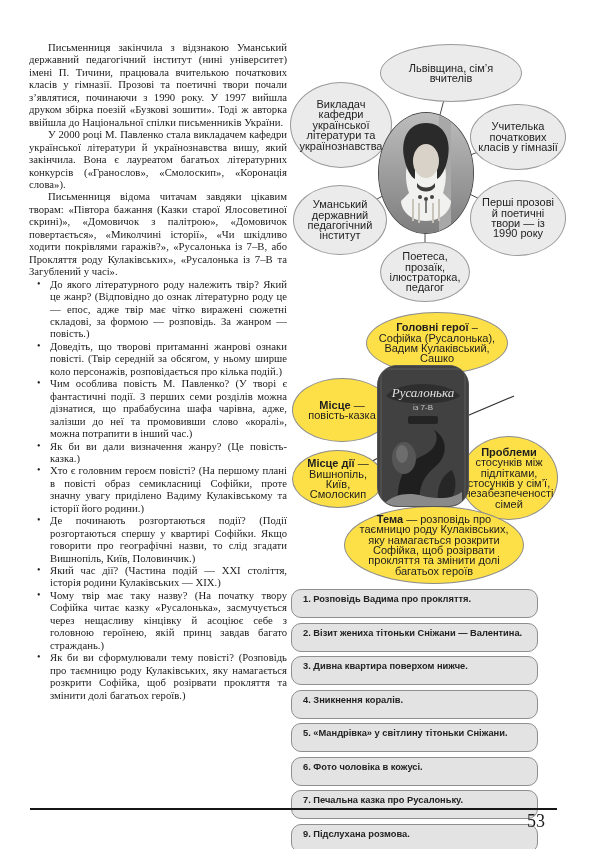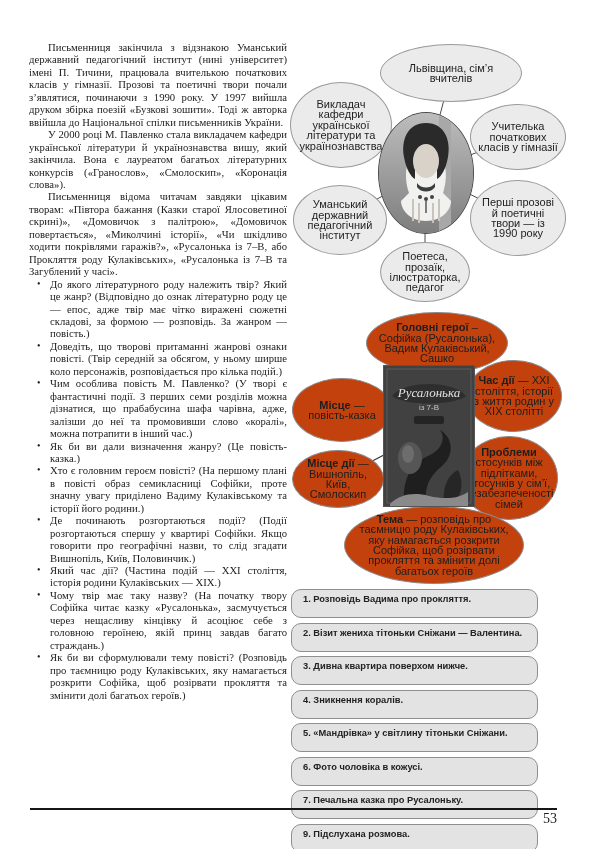--- a/index.html
+++ b/index.html
@@ -21,37 +21,37 @@
   
   .diagram{position:absolute;font-family:"Liberation Sans", sans-serif;}
   .d1{left:288px;top:40px;width:282px;height:266px;}
   .d2{left:288px;top:310px;width:282px;height:300px;}
   svg.connect{position:absolute;left:0;top:0;}
   .oval{
     position:absolute;border-radius:50%;display:flex;align-items:center;justify-content:center;
     text-align:center;font-size:11px;line-height:10.4px;color:#1e1e1e;padding:4px 7px;box-sizing:border-box;
   }
   .oval-bio{background:#ebebeb;border:1px solid #9a9a9a;}
-  .oval-book{background:#c2410c;border:1.2px solid #8b8b8b;align-items:center;}
+  .oval-book{background:#fde047;border:1.2px solid #8b8b8b;align-items:center;}
   .oval b{font-weight:bold;}
   .photo{position:absolute;border-radius:50%;overflow:hidden;border:1.5px solid #4a4a4a;background:#9c9c9c;}
   .cover{position:absolute;border:1px solid #555;background:#3f3f3f;overflow:hidden;}
   
   .plotlist{
     position:absolute;left:291px;top:589px;width:247px;
     display:flex;flex-direction:column;gap:4.5px;font-family:"Liberation Sans", sans-serif;
   }
   .pill{
     height:29px;border-radius:10px;background:#e3e3e3;border:1px solid #8f8f8f;
     font-size:9.3px;font-weight:bold;color:#222;line-height:18px;padding:0 8px 0 11px;
     box-sizing:border-box;white-space:nowrap;overflow:hidden;
   }
   
   .rule{position:absolute;left:30px;top:808px;width:527px;height:2px;background:#161616;}
-  .pageno{position:absolute;left:490px;top:811px;width:67px;text-align:right;font-size:14px;}
+  .pageno{position:absolute;left:478px;top:811px;width:67px;text-align:right;font-size:18px;}
 </style>
 </head>
 <body>
 
 <div class="textcol">
   <p>Письменниця закінчила з відзнакою Уманський державний педагогічний інститут (нині університет) імені П. Тичини, працювала вчителькою початкових класів у гімназії. Прозові та поетичні твори почали з’являтися, починаючи з 1990 року. У 1997 вийшла друком збірка поезій «Бузкові зошити». Тоді ж авторка ввійшла до Національної спілки письменників України.</p>
   <p>У 2000 році М. Павленко стала викладачем кафедри української літератури й українознавства вишу, який закінчила. Вона є лауреатом багатьох літературних конкурсів («Гранослов», «Смолоскип», «Коронація слова»).</p>
   <p>Письменниця відома читачам завдяки цікавим творам: «Півтора бажання (Казки старої Ялосоветиної скрині)», «Домовичок з палітрою», «Домовичок повертається», «Миколчині історії», «Чи шкідливо ходити покрівлями гаражів?», «Русалонька із 7–В, або Прокляття роду Кулаківських», «Русалонька із 7–В та Загублений у часі».</p>
   <ul class="questions">
     <li><span class="bull">•</span><span>До якого літературного роду належить твір? Який це жанр? (Відповідно до ознак літературно роду це — епос, адже твір має чітко виражені сюжетні складові, за формою — розповідь. За жанром — повість.)</span></li>
@@ -121,36 +121,33 @@
     <line x1="149" y1="33" x2="134" y2="125" stroke="#333" stroke-width="1.2"></line>
     <line x1="226" y1="86" x2="134" y2="125" stroke="#333" stroke-width="1.2"></line>
     <line x1="54" y1="100" x2="134" y2="125" stroke="#333" stroke-width="1.2"></line>
     <line x1="221" y1="168" x2="134" y2="125" stroke="#333" stroke-width="1.2"></line>
     <line x1="50" y1="169" x2="134" y2="125" stroke="#333" stroke-width="1.2"></line>
     <line x1="146" y1="235" x2="134" y2="125" stroke="#333" stroke-width="1.2"></line>
   </svg>
   <div class="oval oval-book" style="left:78px;top:2px;width:142px;height:62px;">
     <span><b>Головні герої</b><span> – Софійка (Русалонька), Вадим Кулаківський, Сашко</span></span>
   </div>
-  <div class="oval oval-book" style="left:178px;top:50px;width:96px;height:72px;">
-    <span><b>Час дії</b><span> — XXI століття, історії з життя родин у XIX столітті</span></span>
-  </div>
   <div class="oval oval-book" style="left:4px;top:68px;width:100px;height:64px;">
     <span><b>Місце</b><span> — повість-казка</span></span>
   </div>
   <div class="oval oval-book" style="left:172px;top:126px;width:98px;height:84px;">
     <span><b>Проблеми</b><span> стосунків між підлітками, стосунків у сім’ї, незабезпеченості сімей</span></span>
   </div>
   <div class="oval oval-book" style="left:4px;top:140px;width:92px;height:58px;">
     <span><b>Місце дії</b><span> — Вишнопіль, Київ, Смолоскип</span></span>
   </div>
   <div class="oval oval-book" style="left:56px;top:196px;width:180px;height:78px;">
     <span><b>Тема</b><span> — розповідь про таємницю роду Кулаківських, яку намагається розкрити Софійка, щоб розірвати прокляття та змінити долі багатьох героїв</span></span>
   </div>
-  <div class="cover" style="left:95px;top:55px;width:90px;height:140px;">
+  <div class="cover" style="left:89px;top:55px;width:90px;height:140px;border-radius:20px;">
     <svg width="90" height="140" viewBox="0 0 90 140">
       <rect width="90" height="140" fill="#414141"></rect>
       <rect x="3" y="3" width="84" height="134" fill="none" stroke="#5c5c5c" stroke-width="1"></rect>
       <path d="M8 30 C20 14 70 14 82 30 C70 40 20 40 8 30 Z" fill="#2e2e2e"></path>
       <text x="45" y="31" text-anchor="middle" font-family="Liberation Serif, serif" font-style="italic" font-size="13" fill="#e0e0e0">Русалонька</text>
       <text x="45" y="44" text-anchor="middle" font-family="Liberation Sans, sans-serif" font-size="8" fill="#c4c4c4">із 7-В</text>
       <rect x="30" y="50" width="30" height="8" rx="2" fill="#242424"></rect>
       <path d="M20 138 C18 110 30 96 44 90 C58 84 62 72 56 64 C70 72 70 90 58 100 C46 110 40 120 42 138 Z" fill="#1f1f1f"></path>
       <path d="M60 138 C58 118 66 108 74 104 C80 116 78 128 70 138 Z" fill="#262626"></path>
       <ellipse cx="26" cy="92" rx="12" ry="16" fill="#565656"></ellipse>

